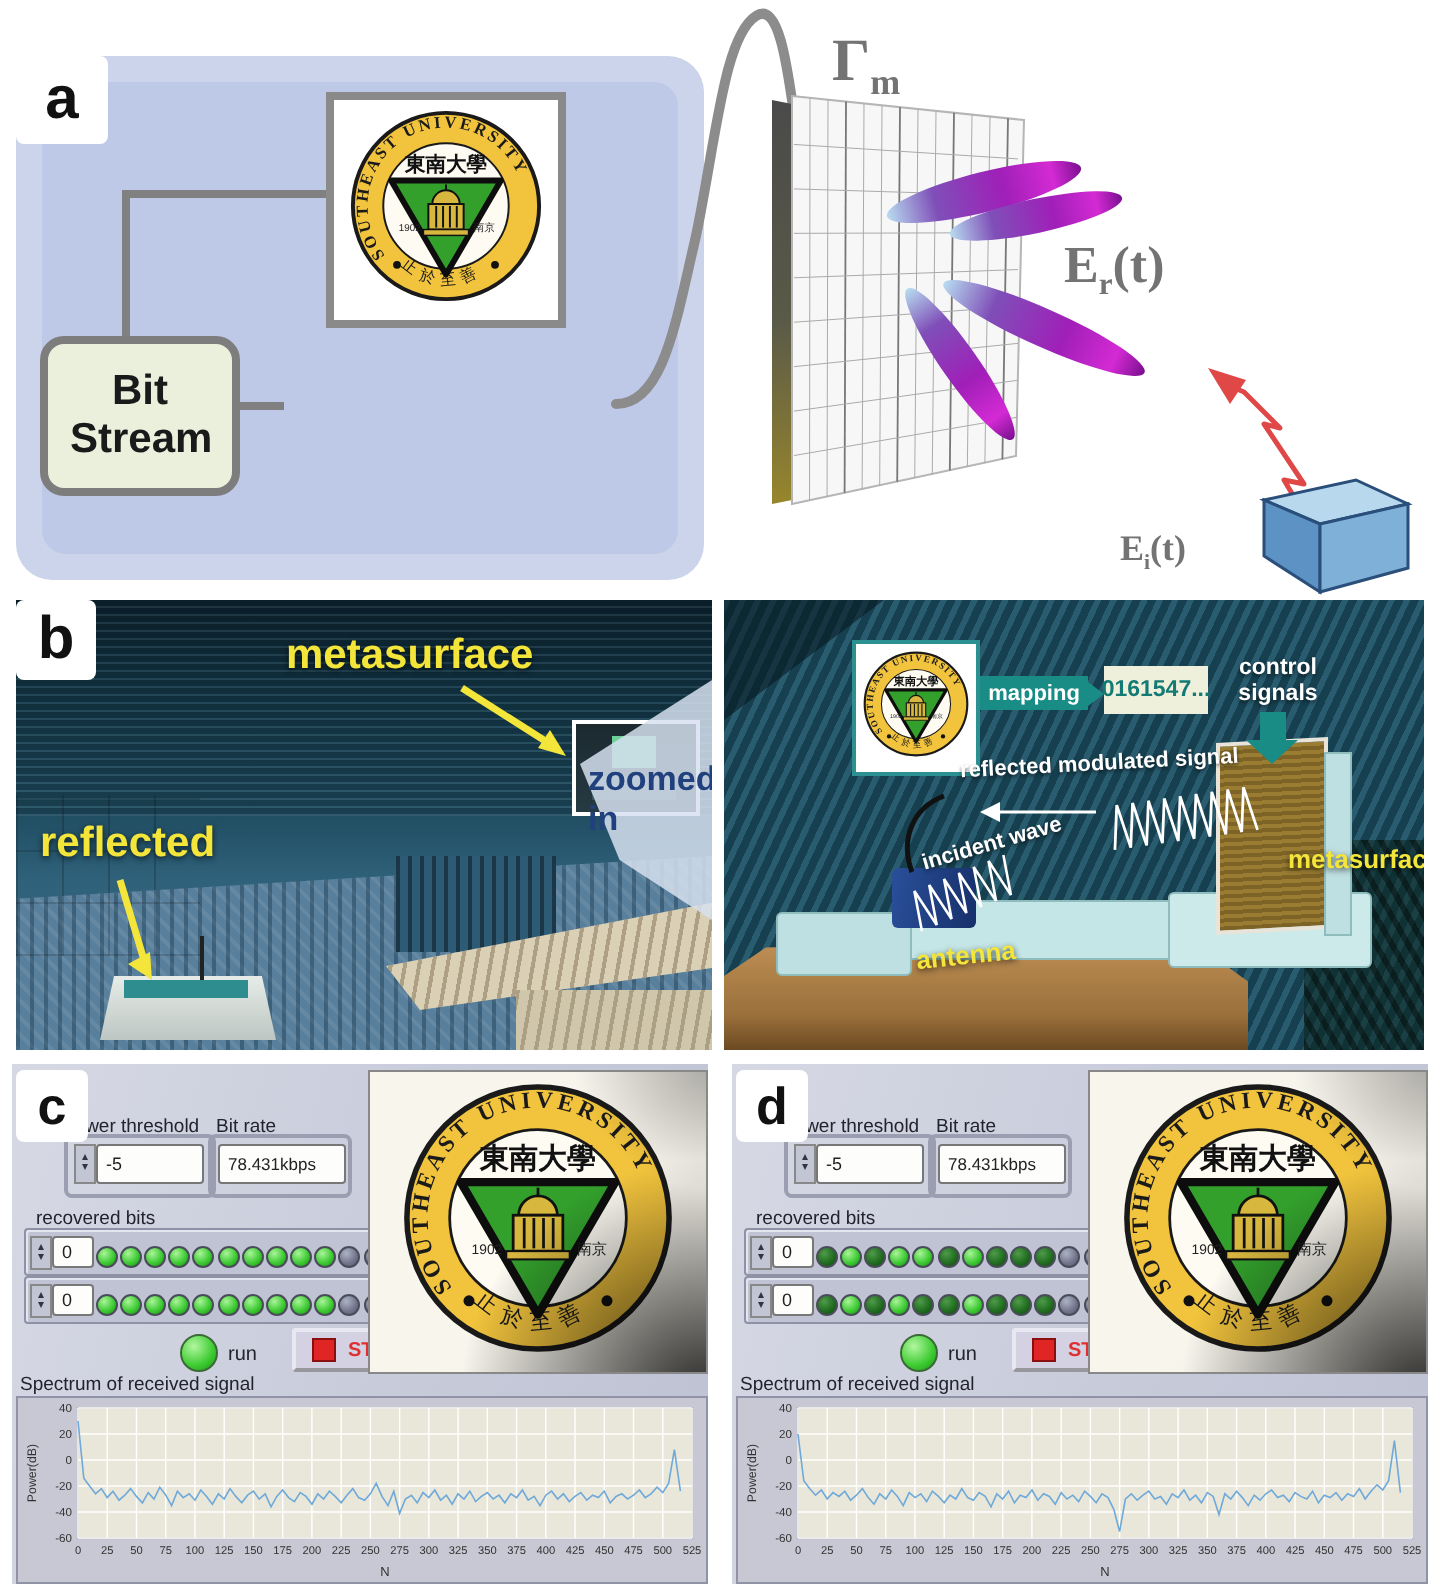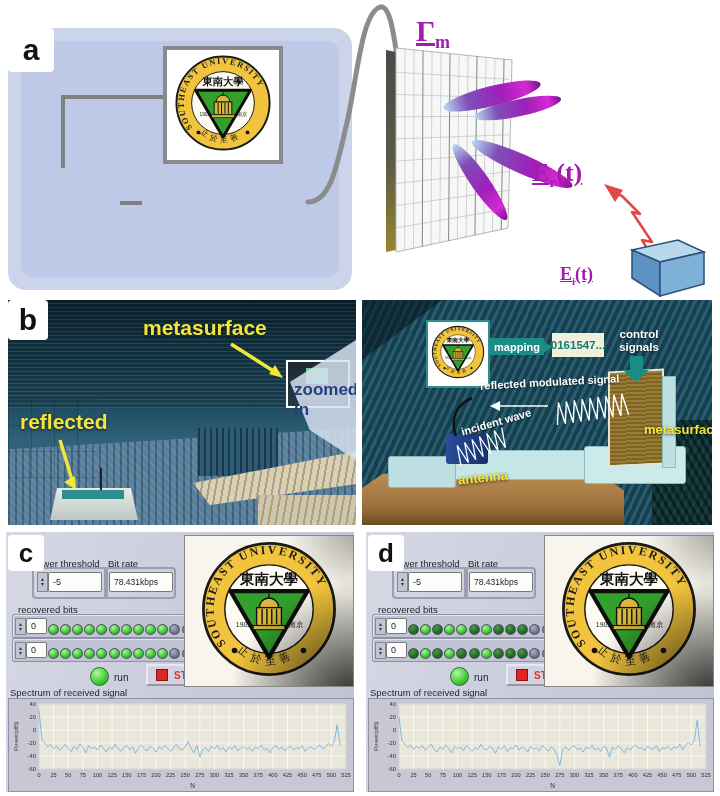--- a/index.html
+++ b/index.html
@@ -11,21 +11,21 @@
              color:#111;z-index:40;font-family:"Liberation Sans",sans-serif;}
   
   #panel-a{left:8px;top:28px;width:344px;height:262px;background:#ccd4ec;border-radius:18px;}
   #panel-a-inner{left:13px;top:13px;right:13px;bottom:13px;background:#bdc9e6;border-radius:12px;position:absolute;}
   .diagram-box{position:absolute;background:#eaf0dc;border:4px solid #7d7d7d;border-radius:12px;
                display:flex;align-items:center;justify-content:center;text-align:center;
                font-weight:bold;color:#1a1a1a;}
   #fpga-label{left:0;right:0;bottom:4px;text-align:center;font-size:30px;font-weight:bold;color:#2b4fc4;}
   #logo-box-a{left:155px;top:18px;width:112px;height:110px;background:#fff;border:4px solid #8a8a8a;
               display:flex;align-items:center;justify-content:center;}
-  .mathlabel{position:absolute;font-family:"Liberation Serif",serif;font-weight:bold;color:#a21caf;z-index:30;text-decoration:underline;}
+  .mathlabel{position:absolute;font-family:"Liberation Serif",serif;font-weight:bold;color:#737373;z-index:30;}
   .mathlabel sub{font-size:60%;}
   
   .photo{position:absolute;overflow:hidden;}
   #photo-left{left:8px;top:300px;width:348px;height:225px;
     background:linear-gradient(#0c2430 0%,#123647 18%,#1d4a5e 45%,#2f617a 62%,#3a6d88 100%);}
   #photo-right{left:362px;top:300px;width:350px;height:225px;
     background:repeating-linear-gradient(115deg,#2a5c70 0 3px,#16404f 3px 7px);}
   .wall-stripes{position:absolute;left:0;top:0;right:0;height:48%;
     background:repeating-linear-gradient(0deg,rgba(255,255,255,.07) 0 1px,rgba(0,0,0,.18) 1px 4px);}
   .yellow-label{position:absolute;color:#f3e53a;font-weight:bold;
@@ -62,20 +62,23 @@
   .wedge{position:absolute;background:rgba(214,224,238,.85);z-index:15;}
   .gutter{position:absolute;background:#fff;}
 </style>
 </head>
 <body>
 
 <div id="page">
 
   <div id="panel-a" class="abs">
     <div id="panel-a-inner"></div>
+    <div class="diagram-box" style="left:12px;top:140px;width:92px;height:72px;font-size:21px;line-height:1.15;">
+      <span style="width:70px;">Bit Stream</span>
+    </div>
     <div id="logo-box-a" class="abs">
       <span class="logo-slot"><svg width="98" height="98" viewBox="0 0 200 200">
     <circle cx="100" cy="100" r="95" fill="#f2c43d" stroke="#1a1a1a" stroke-width="4"></circle>
     <circle cx="100" cy="100" r="64" fill="#fdfbf2" stroke="#1a1a1a" stroke-width="2"></circle>
     <defs>
       <path id="lg0t" d="M 40.6 153.5 A 80 80 0 1 1 159.4 153.5" fill="none"></path>
       <path id="lg0b" d="M 48 152 A 62 62 0 0 0 152 152" fill="none"></path>
     </defs>
     <text font-family="Liberation Serif,serif" font-size="17" font-weight="bold" fill="#1a1a1a" letter-spacing="3">
       <textPath href="#lg0t" startOffset="4">SOUTHEAST UNIVERSITY</textPath>
@@ -158,21 +161,21 @@
 
     <g stroke="#2a4f7a" stroke-width="1.5">
       <polygon points="632,250 678,240 704,252 660,262" fill="#b8d8ee"></polygon>
       <polygon points="632,250 660,262 660,296 632,278" fill="#5d93c4"></polygon>
       <polygon points="660,262 704,252 704,284 660,296" fill="#7fb0d8"></polygon>
     </g>
   </svg>
   <div class="mathlabel" style="left:416px;top:14px;font-size:30px;">
     <span>Γ</span><sub>m</sub>
   </div>
-  <div class="mathlabel" style="left:532px;top:118px;font-size:26px;margin-top:40px;">
+  <div class="mathlabel" style="left:532px;top:118px;font-size:26px;">
     <span>E</span><sub>r</sub><span>(t)</span>
   </div>
   <div class="mathlabel" style="left:560px;top:264px;font-size:18px;">
     <span>E</span><sub>i</sub><span>(t)</span>
   </div>
 
   <div id="photo-left" class="photo">
     <div class="wall-stripes"></div>
     <div class="abs" style="left:0;top:98px;width:92px;height:80px;z-index:4;
          background:linear-gradient(#e9ebea,#c8cfcf);

